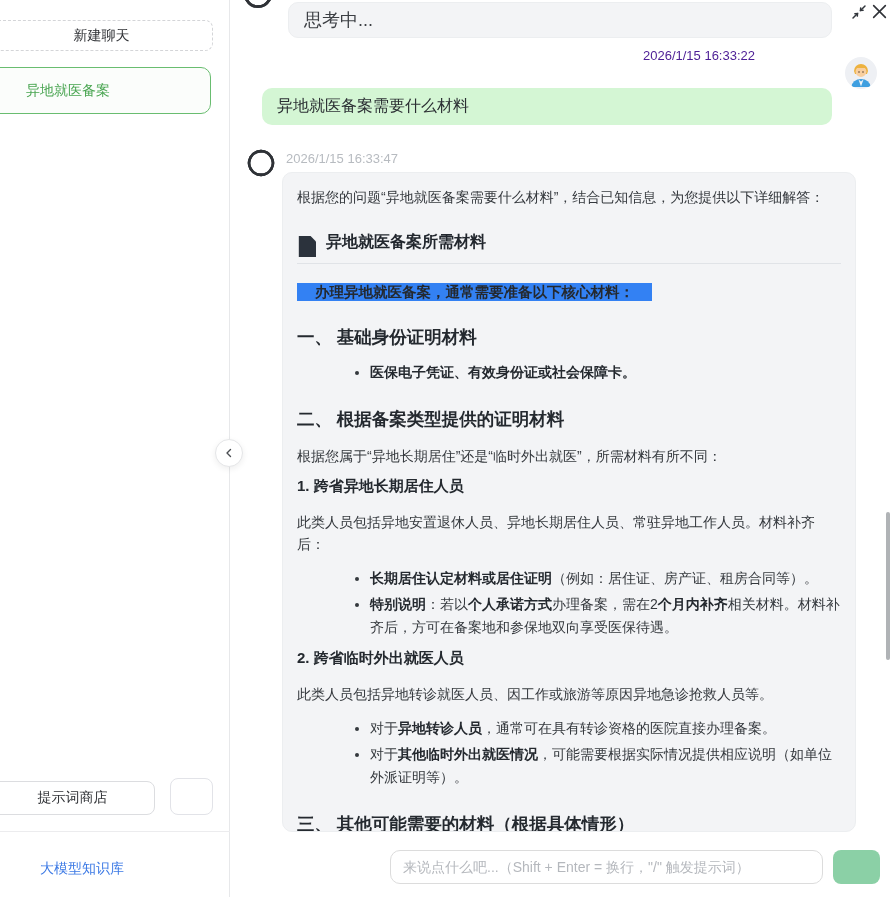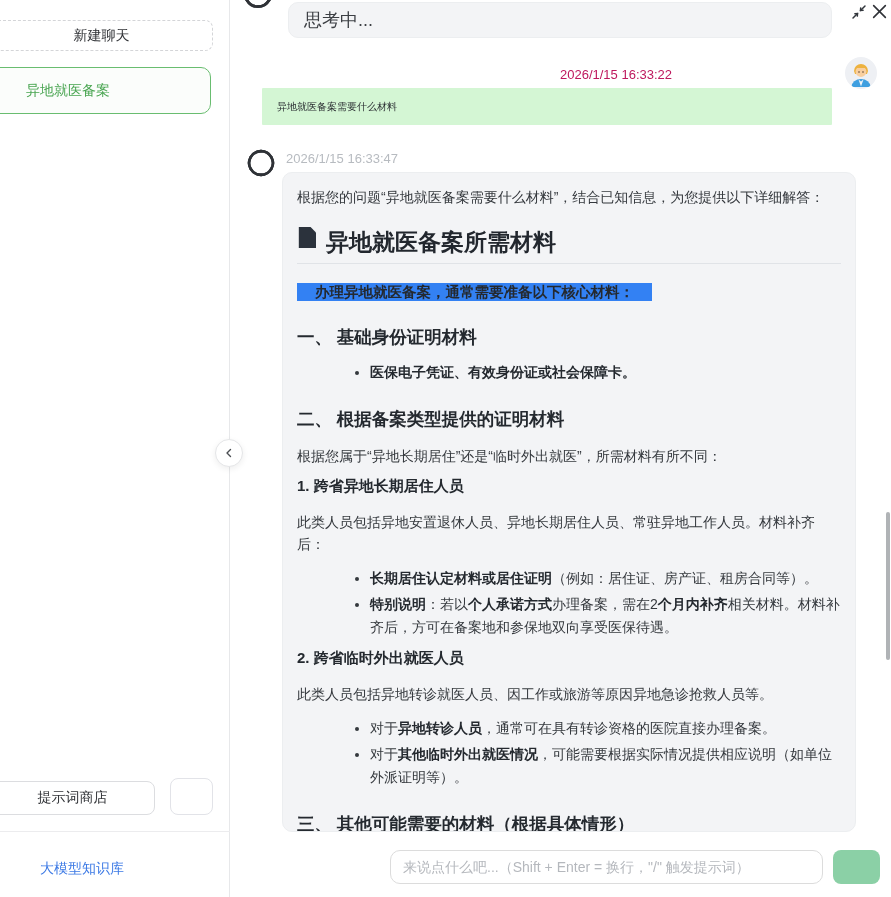--- a/index.html
+++ b/index.html
@@ -33,37 +33,37 @@
 
   
   .bubble { background:#f3f4f6; border:1px solid #eceef0; border-radius:10px; }
   .thinking { left:288px; top:2px; width:544px; height:36px; display:flex; align-items:center;
     padding-left:15px; font-size:18px; color:#3c3f44; }
   .avatar-partial { left:242px; top:-22px; width:32px; height:32px; }
   .win-icon { cursor:pointer; }
   .min-icon { left:851px; top:4px; }
   .close-icon { left:871px; top:3px; }
 
-  .user-ts { left:560px; top:67px; width:278px; text-align:left; font-size:13px; color:#be185d; }
+  .user-ts { left:560px; top:48px; width:278px; text-align:center; font-size:13px; color:#4c1d95; }
   .user-avatar { left:845px; top:57px; width:32px; height:32px; border-radius:50%;
     background:#eef0f4; overflow:hidden; }
   .user-bubble { left:262px; top:88px; width:570px; height:37px; background:#d4f6d4;
-    border-radius:1px; display:flex; align-items:center; padding-left:15px;
-    font-size:10px; color:#2b2f33; }
+    border-radius:10px; display:flex; align-items:center; padding-left:15px;
+    font-size:16px; color:#2b2f33; }
 
   .bot-avatar { left:246px; top:148px; width:30px; height:30px; }
   .bot-ts { left:286px; top:151px; font-size:13px; color:#b7bbc0; }
 
   .response { left:282px; top:172px; width:574px; height:660px; padding:0 14px;
     overflow:hidden; font-size:14px; color:#34383d; }
   .response .md-p { font-size:14px; line-height:22px; margin-top:14px; }
   .response .md-p:first-child { margin-top:13px; }
   .response .md-h1 { margin-top:19px; padding-bottom:6px; border-bottom:1px solid #e0e3e7;
-    font-size:23px; line-height:30px; font-weight:bold; color:#22272e;
-    display:flex; align-items:flex-start; gap:10px; }
+    font-size:16px; line-height:30px; font-weight:bold; color:#22272e;
+    display:flex; align-items:flex-end; gap:10px; }
   .response .md-h2 { margin-top:23px; font-size:17.5px; line-height:24px; font-weight:bold; color:#24292f; }
   .response .md-h3 { margin-top:8px; font-size:15px; line-height:22px; font-weight:bold; color:#24292f; }
   .response .md-hl-wrap { margin-top:18px; line-height:20px; }
   .response .md-hl-wrap .hl { background:#3381f3; color:#fff; font-weight:bold;
     font-size:14.5px; padding:1px 18px; }
   .response .md-ul { margin-top:12px; padding-left:25px; list-style:disc; }
   .response .md-ul li { line-height:23px; margin-top:3px;margin-left:48px; }
   .response .md-ul li:first-child { margin-top:0; }
   .response b { color:#24292f; }
 

